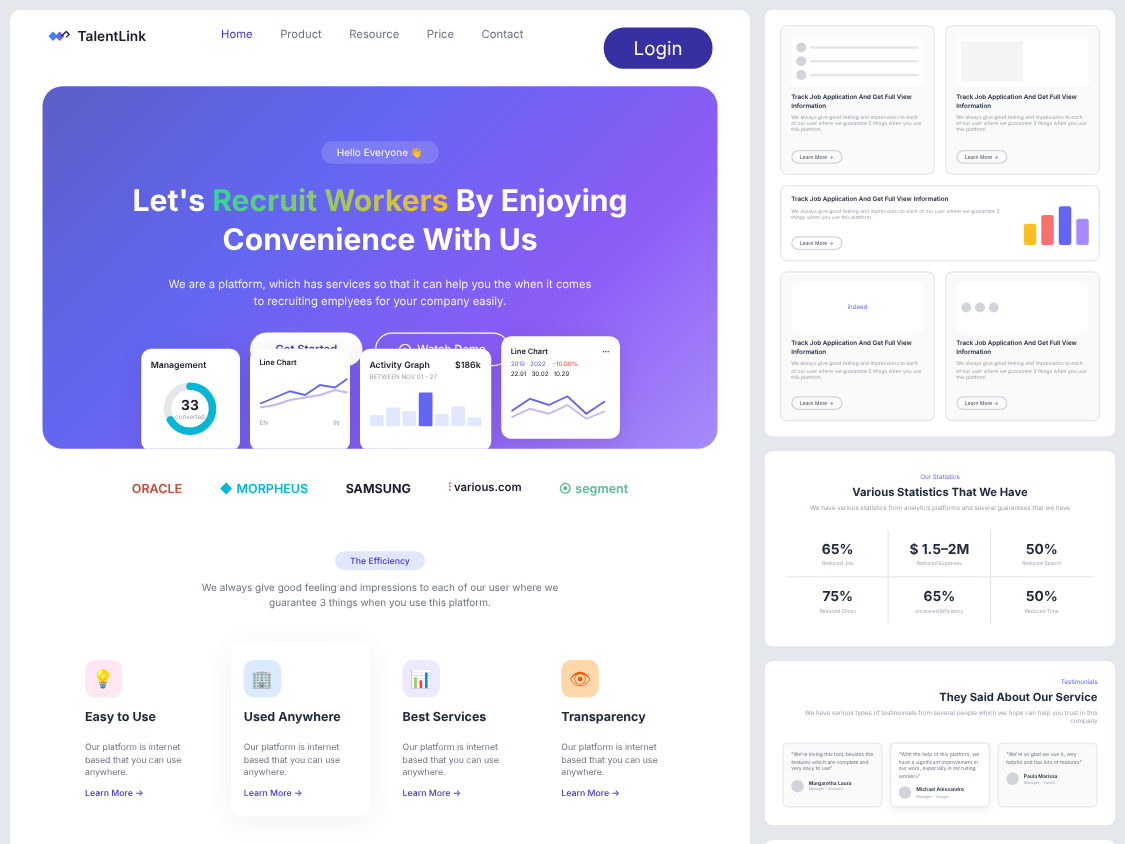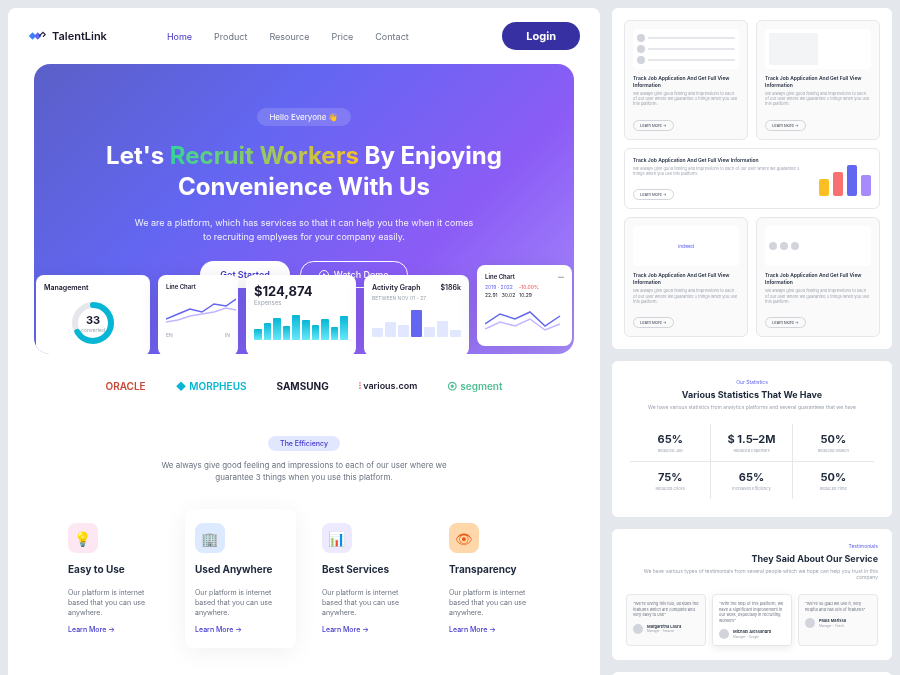--- a/index.html
+++ b/index.html
@@ -1,36 +1,36 @@
 <!DOCTYPE html>
 <html><head>
 <meta charset="utf-8">
 <style>
 *{margin:0;padding:0;box-sizing:border-box;font-family:Inter,system-ui,sans-serif}
 body{background:#e4e7ec;display:flex;gap:12px;padding:8px;min-height:675px}
 .left-panel{flex:1;background:#fff;border-radius:8px;overflow:hidden}
 .right-panel{width:280px;display:flex;flex-direction:column;gap:12px;overflow:hidden}
-.navbar{display:flex;align-items:center;padding:14px 20px;gap:30px}
+.navbar{display:flex;align-items:flex-start;padding:14px 30px;gap:30px}
 .logo{display:flex;align-items:center;gap:6px;font-size:11px;font-weight:600;color:#1a1a2e}
 .logo-icon{width:18px;height:12px}
 .nav-links{display:flex;gap:22px;font-size:9px;color:#6b7280;margin-left:30px}
 .nav-links span{cursor:pointer}
 .nav-links span.active{color:#4338ca}
-.login-btn{margin-left:auto;background:#3730a3;color:#fff;border:none;padding:7px 24px;border-radius:16px;font-size:11px;font-weight:700;cursor:pointer}
+.login-btn{margin-left:auto;background:#3730a3;color:#fff;border:none;padding:7px 24px;border-radius:16px;font-size:15px;font-weight:400;cursor:pointer}
 .hero{margin:0 26px;background:linear-gradient(135deg,#5b5fc7 0%,#6366f1 35%,#8b5cf6 70%,#a78bfa 100%);border-radius:16px;padding:40px 30px 0;text-align:center;color:#fff;position:relative;overflow:hidden;height:290px}
 .hero-badge{display:inline-block;background:rgba(255,255,255,0.15);padding:4px 12px;border-radius:12px;font-size:8px;margin-bottom:14px}
 .hero h1{font-size:24px;font-weight:700;line-height:1.3;margin-bottom:14px}
 .hero h1 .gradient{background:linear-gradient(90deg,#34d399,#fbbf24);-webkit-background-clip:text;-webkit-text-fill-color:transparent}
 .hero-sub{font-size:9px;opacity:0.9;max-width:340px;margin:0 auto 18px;line-height:1.5}
 .hero-buttons{display:flex;gap:10px;justify-content:center;margin-bottom:26px}
 .btn-primary{background:#fff;color:#4338ca;border:none;padding:8px 20px;border-radius:18px;font-size:9px;font-weight:600;cursor:pointer}
 .btn-outline{background:transparent;color:#fff;border:1.5px solid #fff;padding:7px 18px;border-radius:18px;font-size:9px;font-weight:500;cursor:pointer;display:flex;align-items:center;gap:5px}
 .dash-cards{display:flex;gap:8px;justify-content:center;position:absolute;bottom:-2px;left:20px;right:20px}
 .dash-card{background:#fff;border-radius:8px;padding:8px;box-shadow:0 4px 20px rgba(0,0,0,0.1);color:#1a1a2e;text-align:left;flex-shrink:0}
-.dc1{width:114px}
+.dc1{width:79px}
 .dc1-title{font-size:7px;font-weight:600;margin-bottom:6px}
 .donut{width:50px;height:50px;margin:0 auto;position:relative}
 .donut svg{transform:rotate(-90deg)}
 .donut-center{position:absolute;top:50%;left:50%;transform:translate(-50%,-50%);text-align:center}
 .donut-center .num{font-size:11px;font-weight:700}
 .donut-center .lbl{font-size:5px;color:#9ca3af}
 .dc2{width:80px}
 .dc2-title{font-size:6px;font-weight:600;margin-bottom:4px}
 .mini-line{height:30px;margin-bottom:4px}
 .dc2-labels{display:flex;justify-content:space-between;font-size:5px;color:#9ca3af}
@@ -165,36 +165,20 @@
         <div class="dc2-title">Line Chart</div>
         <svg class="mini-line" viewBox="0 0 70 30">
             <polyline points="0,25 12,20 24,15 36,18 48,10 60,12 70,5" fill="none" stroke="#6366f1" stroke-width="1.5"></polyline>
             <polyline points="0,28 12,26 24,22 36,20 48,18 60,14 70,16" fill="none" stroke="#c4b5fd" stroke-width="1.5"></polyline>
           </svg>
         <div class="dc2-labels">
             <span>EN</span>
             <span>IN</span>
           </div>
       </div>
-      <div class="dash-card dc3">
-        <div class="dc3-amount">$124,874</div>
-        <div class="dc3-sub">Expenses</div>
-        <div class="bars">
-            <div class="bar" style="height:40%"></div>
-            <div class="bar" style="height:60%"></div>
-            <div class="bar" style="height:80%"></div>
-            <div class="bar" style="height:50%"></div>
-            <div class="bar" style="height:90%"></div>
-            <div class="bar" style="height:70%"></div>
-            <div class="bar" style="height:55%"></div>
-            <div class="bar" style="height:75%"></div>
-            <div class="bar" style="height:45%"></div>
-            <div class="bar" style="height:85%"></div>
-          </div>
-      </div>
       <div class="dash-card dc4">
         <div class="dc4-head">
             <span>Activity Graph</span>
             <span>$186k</span>
           </div>
         <div class="dc4-sub">BETWEEN NOV 01 - 27</div>
         <div class="dc4-bars">
             <div class="dc4-bar" style="height:30%"></div>
             <div class="dc4-bar" style="height:50%"></div>
             <div class="dc4-bar" style="height:40%"></div>

